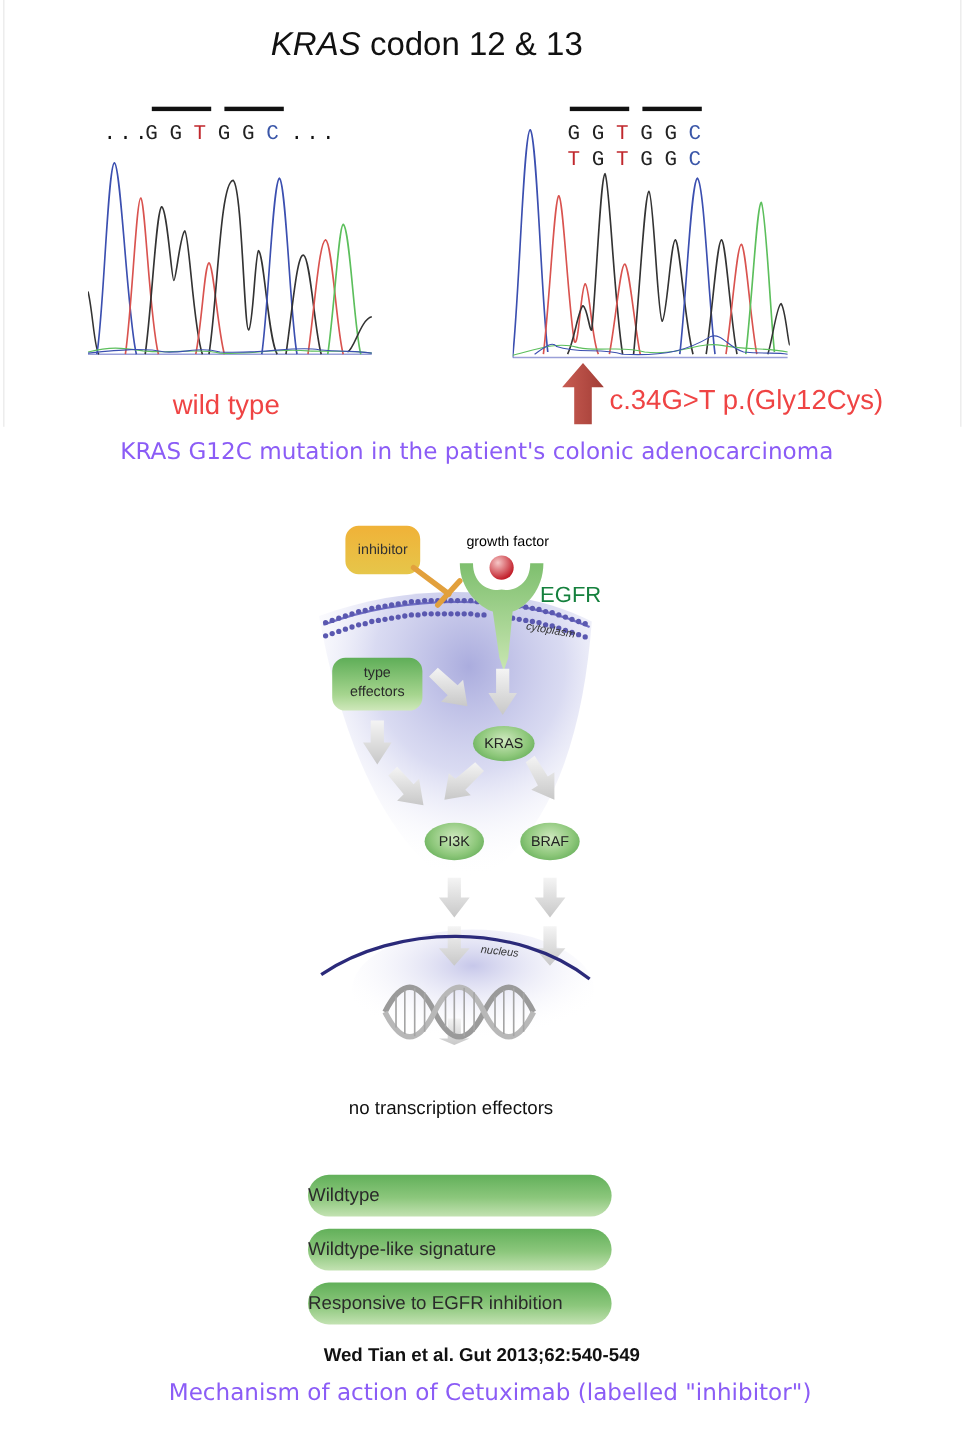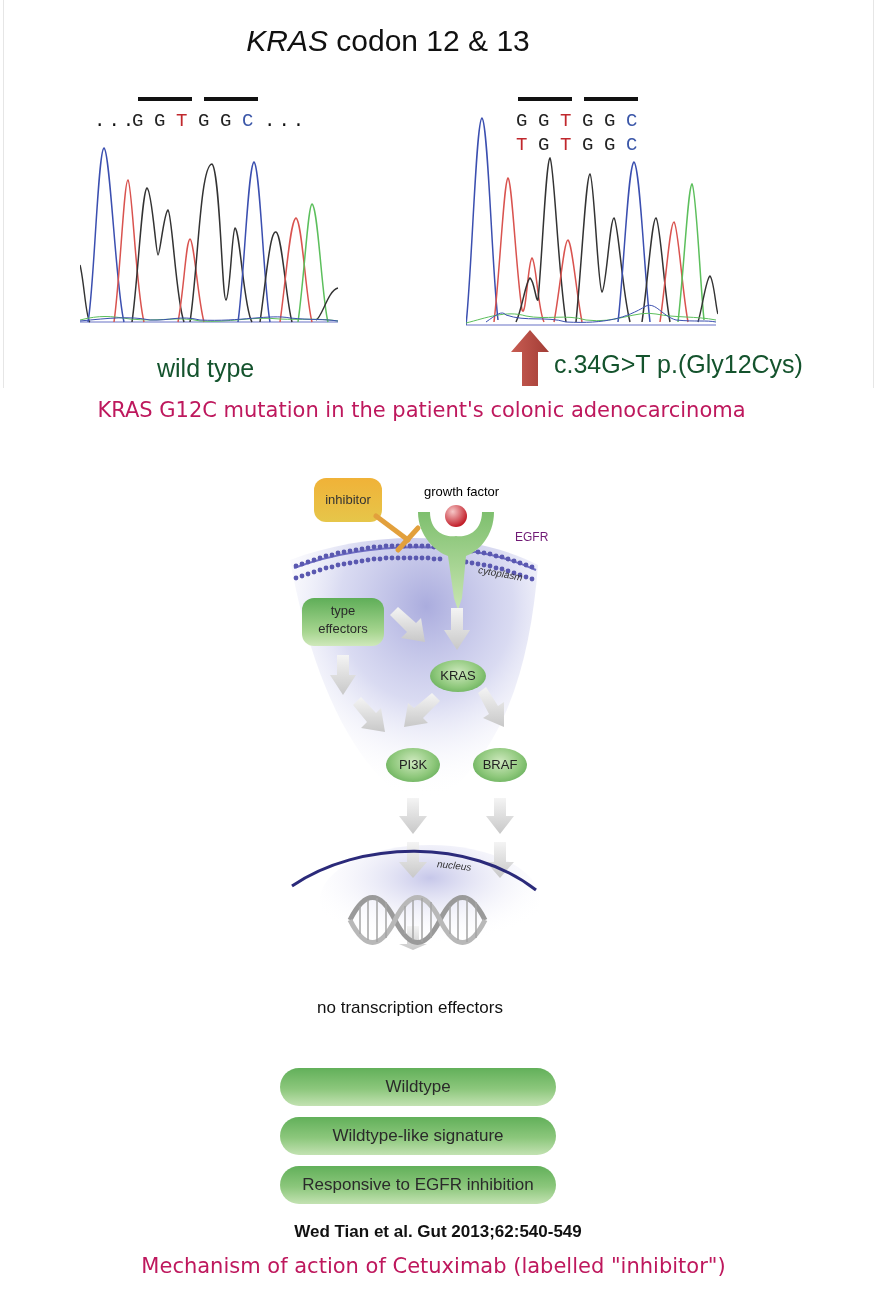--- a/index.html
+++ b/index.html
@@ -4,25 +4,25 @@
 <style>
   html, body { margin: 0; padding: 0; background: #ffffff; }
   body { width: 876px; height: 1300px; position: relative; overflow: hidden; font-family: "Liberation Sans", sans-serif; color: #111; }
   .abs { position: absolute; }
   .panel-top { position: absolute; left: 3px; top: 0; width: 869px; height: 388px; border-left: 1px solid #e6e6e6; border-right: 1px solid #e6e6e6; background: #fff; }
   .title { position: absolute; left: 0; width: 776px; top: 24px; text-align: center; font-size: 30px; color: #111; }
   .title i { font-style: italic; }
   .seq { position: absolute; font-family: Liberation Mono, monospace; font-size: 19px; letter-spacing: 3px; }
   .seq span { display: inline-block; width: 22px; text-align: left; }
   .bar { position: absolute; height: 4px; background: #111; }
-  .caption-sans { position: absolute; left: 0; width: 843px; text-align: center; font-family: "DejaVu Sans", sans-serif; font-size: 21px; color: #be185d; }
-  .label-lg { position: absolute; font-size: 25px; color: #14532d; }
+  .caption-sans { position: absolute; left: 12px; width: 843px; text-align: center; font-family: "DejaVu Sans", sans-serif; font-size: 21px; color: #8b5cf6; }
+  .label-lg { position: absolute; font-size: 25px; color: #ef4444; }
   .pill { position: absolute; left: 280px; width: 276px; height: 38px; border-radius: 19px;
           background: linear-gradient(to bottom, #62b05a 0%, #8cc77c 55%, #c3e2b2 100%);
-          text-align: center; line-height: 38px; font-size: 17px; color: #2a2a2a; }
+          text-align: left; line-height: 38px; font-size: 17px; color: #2a2a2a; }
   .node { position: absolute; border-radius: 50%; background: radial-gradient(ellipse at 50% 40%, #cfe9bf 0%, #8dc77a 55%, #4f9f47 100%);
           text-align: center; font-size: 13px; color: #222; }
   .citation { position: absolute; left: 0; width: 876px; top: 1222px; text-align: center; font-weight: bold; font-size: 17px; color: #111; }
 </style>
 </head>
 <body>
 
 <div class="panel-top"></div>
 
 <div class="title"><i>KRAS</i><span> codon 12 &amp; 13</span></div>
@@ -252,21 +252,21 @@
       <line x1="151" y1="432" x2="151" y2="468"></line>
     <line x1="170" y1="436" x2="170" y2="464"></line>
       <line x1="178" y1="430" x2="178" y2="470"></line>
       <line x1="187" y1="428" x2="187" y2="472"></line>
       <line x1="196" y1="432" x2="196" y2="468"></line>
   </g>
 </svg>
 
 <div class="abs" style="left:314px; top:478px; width:68px; height:44px; line-height:44px; text-align:center; font-size:13px; color:#333;">inhibitor</div>
 <div class="abs" style="left:424px; top:484px; font-size:13px; color:#000000;">growth factor</div>
-<div class="abs" style="left:491px; top:530px; font-size:12px; color:#701a75;margin-left:24px;">EGFR</div>
+<div class="abs" style="left:491px; top:530px; font-size:20px; color:#15803d;">EGFR</div>
 <div class="abs" style="left:478px; top:568px; font-size:10px; font-style:italic; color:#333; transform:rotate(10deg);">cytoplasm</div>
 
 <div class="abs" style="left:302px; top:598px; width:82px; height:48px; border-radius:12px; background:linear-gradient(to bottom,#5fae58,#a6d58f 70%,#cfe8bb); text-align:center; font-size:13px; color:#2a2a2a; padding-top:4px; box-sizing:border-box; line-height:18px;">
   <div>type</div>
   <div>effectors</div>
 </div>
 
 <div class="node" style="left:430px; top:660px; width:56px; height:32px; line-height:32px;">KRAS</div>
 <div class="node" style="left:386px; top:748px; width:54px; height:34px; line-height:34px;">PI3K</div>
 <div class="node" style="left:473px; top:748px; width:54px; height:34px; line-height:34px;">BRAF</div>

